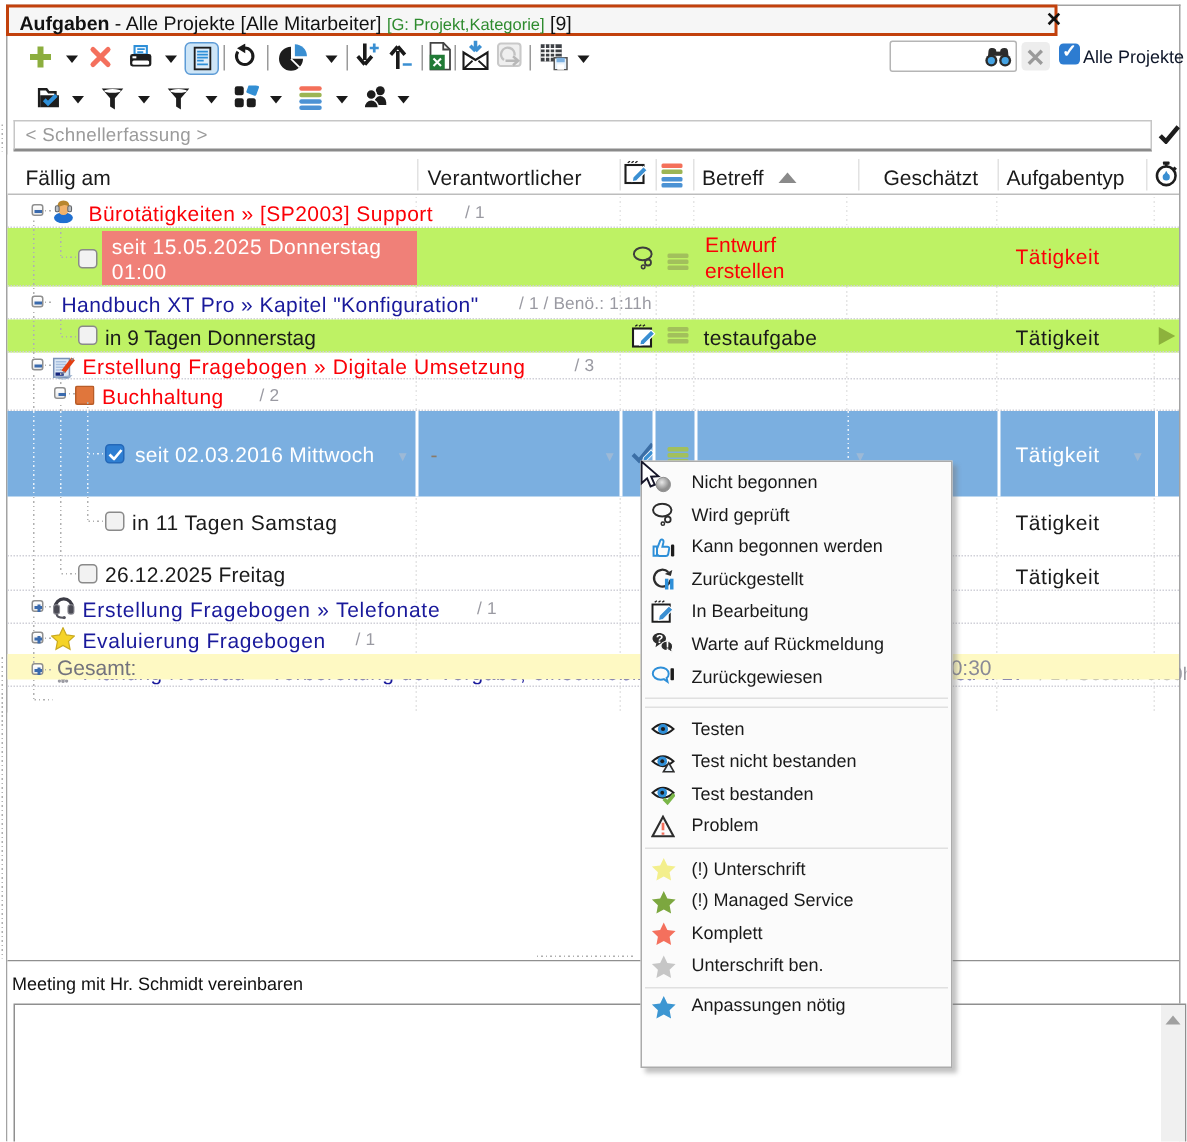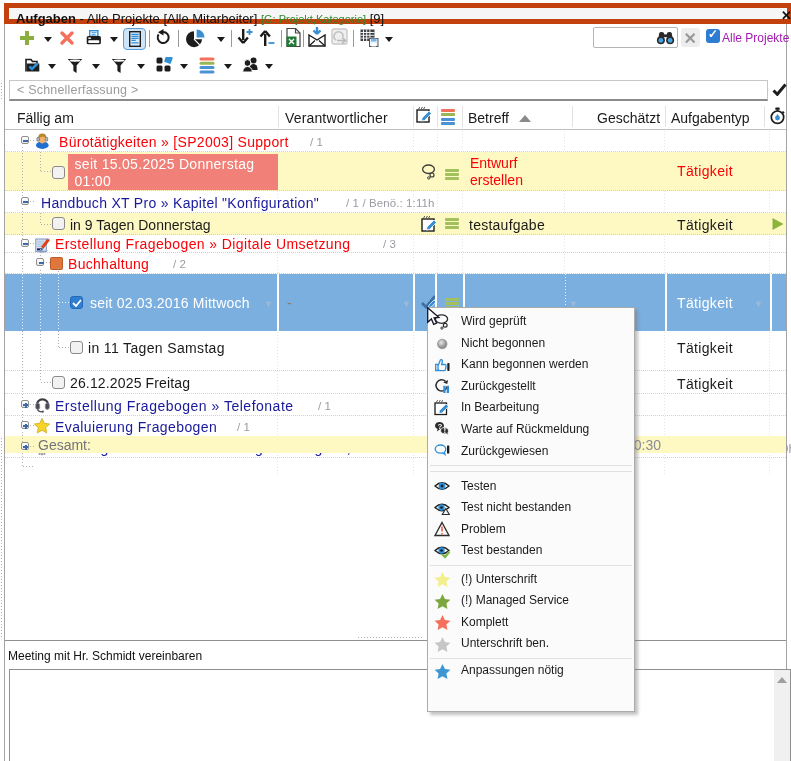--- a/index.html
+++ b/index.html
@@ -1,36 +1,36 @@
 <!DOCTYPE html>
 <html><head>
 <meta charset="utf-8">
 <style>
 *{margin:0;padding:0;box-sizing:border-box}
 html,body{width:791px;height:761px;background:#fff;font-family:"Liberation Sans",sans-serif;overflow:hidden}
 .abs{position:absolute}
 #stage{position:relative;width:791px;height:761px}
 .win{position:absolute;left:4px;top:3px;width:783px;height:758px;border:1px solid #a3a3a3;border-bottom:none;background:#fff}
-.titlebar{position:absolute;left:4px;top:3px;width:788px;height:21px;background:#f6f6f6;border:5px solid #c2410c;font-size:13px;color:#111;line-height:19px;white-space:nowrap}
+.titlebar{position:absolute;left:4px;top:3px;width:701px;height:21px;background:#f6f6f6;border:2px solid #c2410c;font-size:13px;color:#111;line-height:19px;white-space:nowrap}
 .titlebar .tx{position:absolute;left:7px;top:1px}
 .green{color:#2e8b2e;font-size:11px}
 .closex{position:absolute;right:-5px;top:-2px;font-weight:bold;font-size:13px;color:#111}
 .ddown{position:absolute;width:0;height:0;border-left:4px solid transparent;border-right:4px solid transparent;border-top:5px solid #1a1a1a}
 .vsep{position:absolute;width:1px;background:#9a9a9a}
 .ico{position:absolute}
 
 .quick{position:absolute;left:9px;top:80px;width:759px;height:21px;border:1px solid #c6c6c6;border-bottom:2px solid #8a8a8a;background:#fff;color:#9b9b9b;font-size:12.5px;line-height:19px;padding-left:7px;letter-spacing:0.2px}
 
 .hdr{position:absolute;left:5px;top:103px;width:781px;height:27px;background:#fff;border-bottom:1px solid #bdbdbd;font-size:14px;color:#1a1a1a}
 .hcell{position:absolute;top:7px}
 .hsep{position:absolute;top:3px;height:21px;width:1px;background:#e2e2e2}
 
 .row{position:absolute;left:5px;width:781px;font-size:14px;color:#1a1a1a}
 .dotb{border-bottom:1px dotted #d0d0d8}
-.lav{background:#fef9c3}
+.lav{background:#bef264}
 .grp{font-weight:normal}
 .red{color:#fb0007}
 .navy{color:#19199b}
 .cnt{color:#9a9aa2;font-weight:normal;font-size:11.5px;letter-spacing:0.1px;white-space:nowrap}
 .cbox{position:absolute;width:13px;height:13px;border:1px solid #8a8a8a;border-radius:3px;background:#f2f2f2;z-index:2}
 .exp{position:absolute;width:8px;height:8px;border:1px solid #8f8f8f;border-radius:2px;background:linear-gradient(#ffffff,#e9e9e9);z-index:2}
 .exp i{position:absolute;left:1.5px;top:3px;width:5px;height:2px;background:#3a6aad}
 .exp .v{position:absolute;left:3px;top:1.5px;width:2px;height:5px;background:#3a6aad}
 .hamb{position:absolute;width:14px;height:13px}
 .hamb i{position:absolute;left:0;width:13.5px;height:3px;background:#a2c05c;border-radius:1px}
@@ -178,35 +178,35 @@
         <circle cx="4.9" cy="9.3" r="4" fill="#2b2b2b"></circle>
         <circle cx="14.1" cy="9.3" r="4" fill="#2b2b2b"></circle>
         <circle cx="4.9" cy="9.4" r="2.4" fill="#45a3e3"></circle>
         <circle cx="14.1" cy="9.4" r="2.4" fill="#45a3e3"></circle>
       </svg>
     </div>
 <div class="abs" style="left:681px;top:28px;width:19px;height:19px;border-radius:3px;background:#ededed"></div>
 <div class="abs" style="left:683.5px;top:28.5px;font-size:16px;font-weight:bold;color:#9a9a9a">✕</div>
 <div class="abs" style="left:706px;top:29px;width:14px;height:14px;background:#2d7cd1;border-radius:3px"></div>
 <div class="abs" style="left:708px;top:27px;color:#fff;font-size:12px;font-weight:bold">✓</div>
-<div class="abs" style="left:722px;top:31px;font-size:12px;color:#a21caf;white-space:nowrap">Alle Projekte</div>
+<div class="abs" style="left:722px;top:31px;font-size:12px;color:#0f172a;white-space:nowrap">Alle Projekte</div>
 
 <div class="quick">&lt; Schnellerfassung &gt;</div>
 <div class="abs" id="checkmark" style="left:772px;top:83px">
       <svg width="15" height="13">
         <path d="M1.5 7.5 L5.3 11.3 L13.5 1.5" stroke="#1d1d1d" stroke-width="3" fill="none"></path>
       </svg>
     </div>
 
 <div class="hdr">
   <span class="hcell" style="left:12px">Fällig am</span>
   <span class="hcell" style="left:280px;letter-spacing:0.15px">Verantwortlicher</span>
   <span class="hcell" style="left:463px">Betreff</span>
   <span class="abs" style="left:514px;top:12px;width:0;height:0;border-left:6px solid transparent;border-right:6px solid transparent;border-bottom:7px solid #8a8a8a"></span>
-  <span class="hcell" style="left:592px;width:75px;text-align:left;display:inline-block">Geschätzt</span>
+  <span class="hcell" style="left:572px;width:75px;text-align:right;display:inline-block">Geschätzt</span>
   <span class="hcell" style="left:666px">Aufgabentyp</span>
   <span class="hsep" style="left:273px"></span>
   <span class="hsep" style="left:408px"></span>
   <span class="hsep" style="left:432px"></span>
   <span class="hsep" style="left:457px"></span>
   <span class="hsep" style="left:567px"></span>
   <span class="hsep" style="left:660px"></span>
   <span class="hsep" style="left:759px"></span>
   <span class="abs" id="hpencil" style="left:411px;top:4px">
         <svg width="17" height="17">
@@ -468,44 +468,44 @@
   <div class="abs" style="left:4px;top:28px;width:782px;height:95px;border:1px solid #8f8f8f;background:#fff"></div>
   <div class="abs" style="left:769px;top:29px;width:16px;height:92px;background:#f0f0f0"></div>
   <div class="abs" style="left:772px;top:36px;width:0;height:0;border-left:5px solid transparent;border-right:5px solid transparent;border-bottom:6px solid #a0a0a0"></div>
 </div>
 
 <div id="menuhost">
 <div class="menu">
   <div class="mi">
           <span class="mic">
             <svg width="16" height="16">
-              <path d="M7.5 0.8 C4.1 0.8 1.4 2.7 1.4 5.1 C1.4 7.4 4.1 9.3 7.5 9.3 C10.9 9.3 13.6 7.4 13.6 5.1 C13.6 2.7 10.9 0.8 7.5 0.8 Z" fill="none" stroke="#2d2d2d" stroke-width="1.3"></path>
-              <circle cx="11.2" cy="11.3" r="1.9" fill="none" stroke="#2d2d2d" stroke-width="1.2"></circle>
-              <circle cx="7.9" cy="14.1" r="1.1" fill="none" stroke="#2d2d2d" stroke-width="1"></circle>
-            </svg>
-          </span>
-          <span class="t">Wird geprüft</span>
-        </div>
-  <div class="mi">
-          <span class="mic">
-            <svg width="16" height="16">
               <defs>
                 <radialGradient id="ball" cx="40%" cy="35%">
                   <stop offset="0%" stop-color="#e8e8e8"></stop>
                   <stop offset="100%" stop-color="#909090"></stop>
                 </radialGradient>
               </defs>
               <circle cx="8.2" cy="9" r="4.8" fill="url(#ball)" stroke="#8a8a8a" stroke-width="0.6"></circle>
             </svg>
           </span>
           <span class="t">Nicht begonnen</span>
         </div>
   <div class="mi">
           <span class="mic">
             <svg width="16" height="16">
+              <path d="M7.5 0.8 C4.1 0.8 1.4 2.7 1.4 5.1 C1.4 7.4 4.1 9.3 7.5 9.3 C10.9 9.3 13.6 7.4 13.6 5.1 C13.6 2.7 10.9 0.8 7.5 0.8 Z" fill="none" stroke="#2d2d2d" stroke-width="1.3"></path>
+              <circle cx="11.2" cy="11.3" r="1.9" fill="none" stroke="#2d2d2d" stroke-width="1.2"></circle>
+              <circle cx="7.9" cy="14.1" r="1.1" fill="none" stroke="#2d2d2d" stroke-width="1"></circle>
+            </svg>
+          </span>
+          <span class="t">Wird geprüft</span>
+        </div>
+  <div class="mi">
+          <span class="mic">
+            <svg width="16" height="16">
               <path d="M1.7 7.3 h2.3 v6.2 H1.7 Z M4.3 12.8 l1.1 0.9 h4.4 q1.5 0 1.7 -1.4 l0.6 -3.4 q0.2 -1.4 -1.4 -1.4 H7.6 l0.7 -3 q0.3 -1.6 -1 -1.8 q-0.9 -0.1 -1.1 0.6 l-2 5.1" fill="none" stroke="#2e8fd8" stroke-width="1.3"></path>
               <rect x="13.3" y="6" width="2.2" height="8" rx="0.8" fill="#1d1d1d"></rect>
             </svg>
           </span>
           <span class="t">Kann begonnen werden</span>
         </div>
   <div class="mi">
           <span class="mic">
             <svg width="16" height="16">
               <path d="M11.5 3.4 A 5.6 5.6 0 1 0 13.1 8.5" fill="none" stroke="#2d2d2d" stroke-width="1.5"></path>
@@ -569,37 +569,37 @@
               <circle cx="7.5" cy="7.5" r="3.2" fill="#2e8fd8"></circle>
               <circle cx="7.5" cy="7.5" r="1.3" fill="#1d1d1d"></circle>
               <path d="M11.8 8.5 L15.3 14.5 H8.3 Z" fill="#eaf4fd" stroke="#2d2d2d" stroke-width="1.1"></path>
             </svg>
           </span>
           <span class="t">Test nicht bestanden</span>
         </div>
   <div class="mi">
           <span class="mic">
             <svg width="16" height="16">
-              <path d="M8 1.5 L15 14.5 H1 Z" fill="none" stroke="#2d2d2d" stroke-width="1.4"></path>
-              <path d="M8 5.5 L8 10.5 M8 12 L8 13.5" stroke="#f4705d" stroke-width="1.8"></path>
-            </svg>
-          </span>
-          <span class="t">Problem</span>
-        </div>
-  <div class="mi">
-          <span class="mic">
-            <svg width="16" height="16">
               <path d="M1 7.5 Q8 1 15 7.5 Q8 14 1 7.5 Z" fill="none" stroke="#1d1d1d" stroke-width="1.3"></path>
               <circle cx="7.5" cy="7.5" r="3.2" fill="#2e8fd8"></circle>
               <circle cx="7.5" cy="7.5" r="1.3" fill="#1d1d1d"></circle>
               <path d="M8.5 11.5 L11 14 L15.5 8.5" stroke="#7ab648" stroke-width="2.4" fill="none"></path>
             </svg>
           </span>
           <span class="t">Test bestanden</span>
         </div>
+  <div class="mi">
+          <span class="mic">
+            <svg width="16" height="16">
+              <path d="M8 1.5 L15 14.5 H1 Z" fill="none" stroke="#2d2d2d" stroke-width="1.4"></path>
+              <path d="M8 5.5 L8 10.5 M8 12 L8 13.5" stroke="#f4705d" stroke-width="1.8"></path>
+            </svg>
+          </span>
+          <span class="t">Problem</span>
+        </div>
   <div class="msep" style="height:6.5px">
           <i></i>
         </div>
   <div class="mi">
           <span class="mic">
             <svg width="17" height="17">
               <path d="M8.5 1 L10.9 6 L16.4 6.7 L12.4 10.5 L13.4 16 L8.5 13.3 L3.6 16 L4.6 10.5 L0.6 6.7 L6.1 6 Z" fill="#f3ef8c"></path>
             </svg>
           </span>
           <span class="t">(!) Unterschrift</span>

